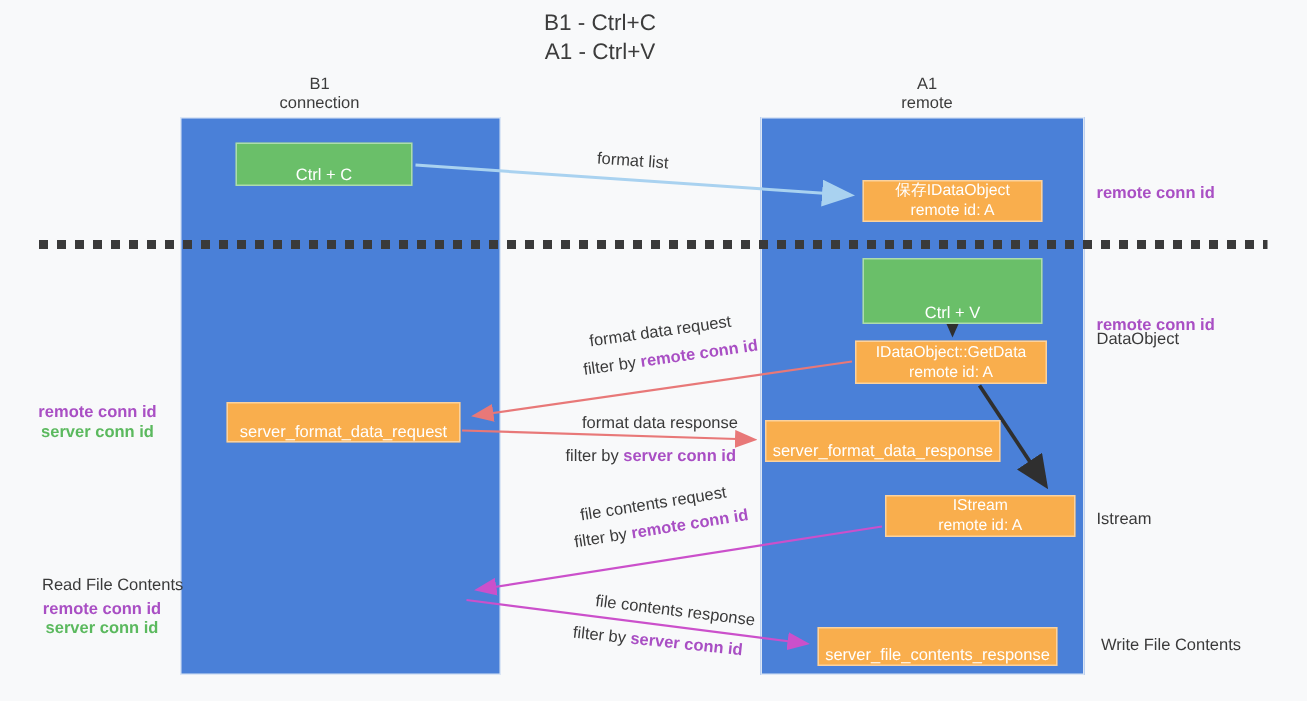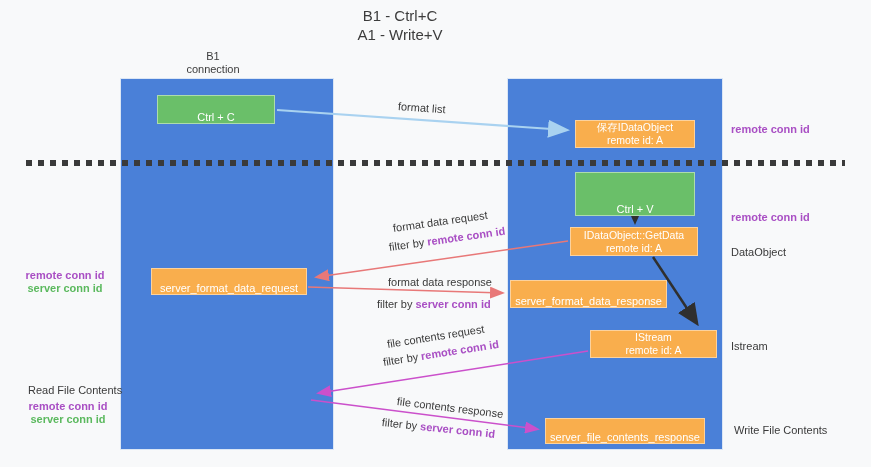--- a/index.html
+++ b/index.html
@@ -41,26 +41,30 @@
   .side-stack .purple { color:#a94fc4; }
   .side-stack .greent { color:#5bb95e; }
 </style>
 </head>
 <body>
 
 <div class="canvas">
 
   <div class="title">
     <div>B1 - Ctrl+C</div>
-    <div>A1 - Write+V</div>
+    <div>A1 - Ctrl+V</div>
   </div>
 
   <div class="lane-header" style="left:153px; top:50px;">
     <div>B1</div>
     <div>connection</div>
+  </div>
+  <div class="lane-header" style="left:558px; top:50px;">
+    <div>A1</div>
+    <div>remote</div>
   </div>
 
   <div class="lane" style="left:120px; width:214px;"></div>
   <div class="lane" style="left:507px; width:216px;"></div>
 
   <svg class="arrows" width="871" height="467">
     <defs>
       <marker id="mh-blue" markerWidth="11" markerHeight="9" refX="9" refY="4.5" orient="auto">
         <path d="M0,0 L11,4.5 L0,9 z" fill="#a9d2f0"></path>
       </marker>
@@ -138,21 +142,21 @@
     <span class="filter-prefix">filter by</span><span class="fid-purple">remote conn id</span>
   </div>
 
   <div class="flabel" style="left:397px; top:395px; transform:rotate(7deg);">file contents response</div>
   <div class="flabel" style="left:382px; top:416px; transform:rotate(6deg);">
     <span class="filter-prefix">filter by</span><span class="fid-purple">server conn id</span>
   </div>
 
   <div class="side purple" style="left:731px; top:123px;">remote conn id</div>
   <div class="side purple" style="left:731px; top:211px;">remote conn id</div>
-  <div class="side plain" style="left:731px; top:246px;">DataObject</div>
+  <div class="side plain" style="left:731px; top:220px;">DataObject</div>
   <div class="side plain" style="left:731px; top:340px;">Istream</div>
   <div class="side plain" style="left:734px; top:424px;">Write File Contents</div>
 
   <div class="side-stack" style="left:23px; top:269px;">
     <div class="purple">remote conn id</div>
     <div class="greent">server conn id</div>
   </div>
   <div class="side plain" style="left:28px; top:384px;">Read File Contents</div>
   <div class="side-stack" style="left:26px; top:400px;">
     <div class="purple">remote conn id</div>

